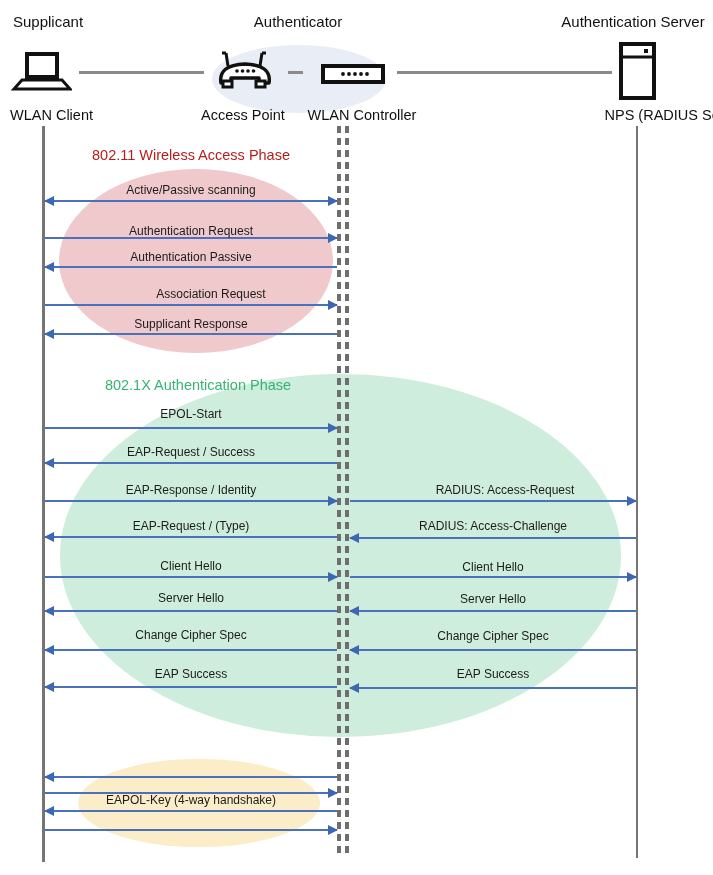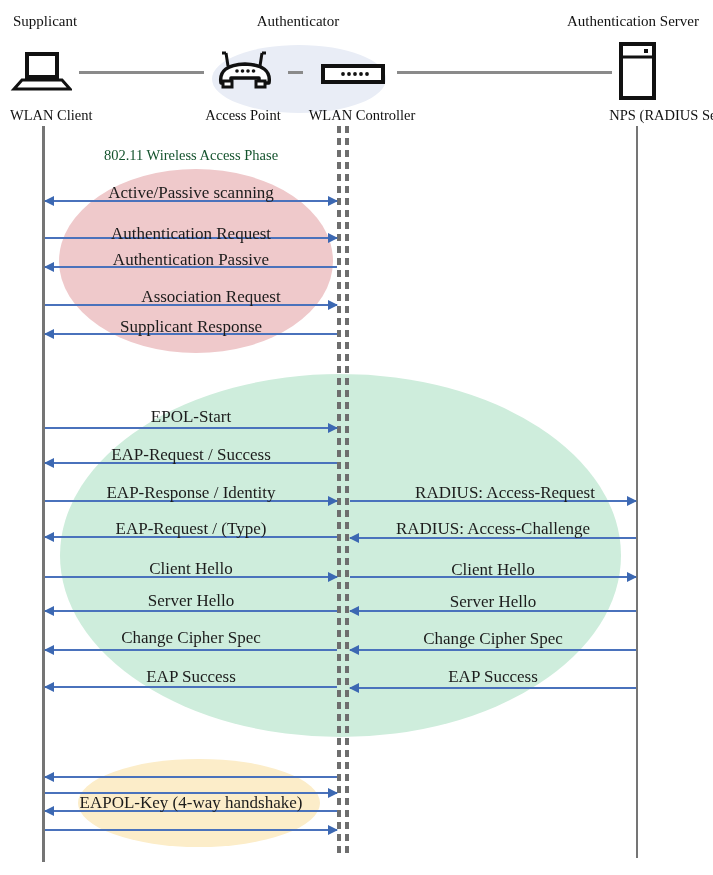--- a/index.html
+++ b/index.html
@@ -1,18 +1,18 @@
 <!DOCTYPE html>
 <html><head>
 <meta charset="utf-8">
 <style>
   html,body{margin:0;padding:0;background:#ffffff;}
   .canvas{
     position:relative;width:713px;height:875px;background:#ffffff;overflow:hidden;
-    font-family:Liberation Serif, serif;color:#1f1f1f;
+    font-family:Liberation Sans, sans-serif;color:#1f1f1f;
   }
   
   .role{position:absolute;top:13px;font-size:15px;color:#111;white-space:nowrap;}
   .role.center{transform:translateX(-50%);}
   .actor-label{position:absolute;top:107px;font-size:14.5px;color:#111;white-space:nowrap;}
   .actor-label.center{transform:translateX(-50%);}
   .group-ellipse{position:absolute;left:212px;top:45px;width:174px;height:68px;border-radius:50%;}
   .hline{position:absolute;top:71px;height:3px;background:#8a8a8a;}
   .icon{position:absolute;}
   
@@ -31,21 +31,21 @@
   .lifeline,.dashline{z-index:2;}
   .hline{z-index:1;}
   .icon{z-index:3;}
   
   .phase-title{position:absolute;transform:translateX(-50%);font-size:14.5px;white-space:pre-line;
     text-align:center;z-index:4;line-height:19px;}
   .pt1{left:191px;top:146px;}
   .pt2{left:198px;top:376px;}
   .pt3{left:191px;top:721px;}
   
-  .msg-label{position:absolute;transform:translateX(-50%);font-size:17px;color:#1c1c1c;
+  .msg-label{position:absolute;transform:translateX(-50%);font-size:12px;color:#1c1c1c;
     white-space:nowrap;z-index:5;}
   .arrow{position:absolute;height:2px;background:#4a72bc;z-index:4;}
   .ah{position:absolute;width:0;height:0;border-top:5px solid transparent;border-bottom:5px solid transparent;top:-4px;}
   .ah.r{right:-1px;border-left:10px solid #3c68b2;}
   .ah.l{left:-1px;border-right:10px solid #3c68b2;}
 </style>
 </head>
 <body>
 
 <div class="canvas">
@@ -104,21 +104,22 @@
 
   <div class="lifeline solid-left"></div>
   <div class="dashline d1"></div>
   <div class="dashline d2"></div>
   <div class="lifeline solid-right"></div>
 
   <div class="phase-ellipse pe1" style="background: rgb(239, 201, 203);"></div>
   <div class="phase-ellipse pe2" style="background: rgb(206, 237, 220);"></div>
   <div class="phase-ellipse pe3" style="background: rgb(252, 237, 201);"></div>
 
-  <div class="phase-title pt1" style="color: #14532d;">802.11 Wireless Access Phase</div>
+  <div class="phase-title pt1" style="color: #b91c1c;">802.11 Wireless Access Phase</div>
+  <div class="phase-title pt2" style="color: rgb(53, 180, 116);">802.1X Authentication Phase</div>
 
   <div id="messages">
       <div class="msg-label" style="left: 191px; top: 183px;">Active/Passive scanning</div>
       <div class="arrow" style="left: 45px; width: 292px; top: 200px; background: rgb(74, 114, 188);">
         <span class="ah r"></span>
         <span class="ah l"></span>
       </div>
       <div class="msg-label" style="left: 191px; top: 224px;">Authentication Request</div>
       <div class="arrow" style="left: 45px; width: 292px; top: 237px; background: rgb(74, 114, 188);">
         <span class="ah r"></span>

